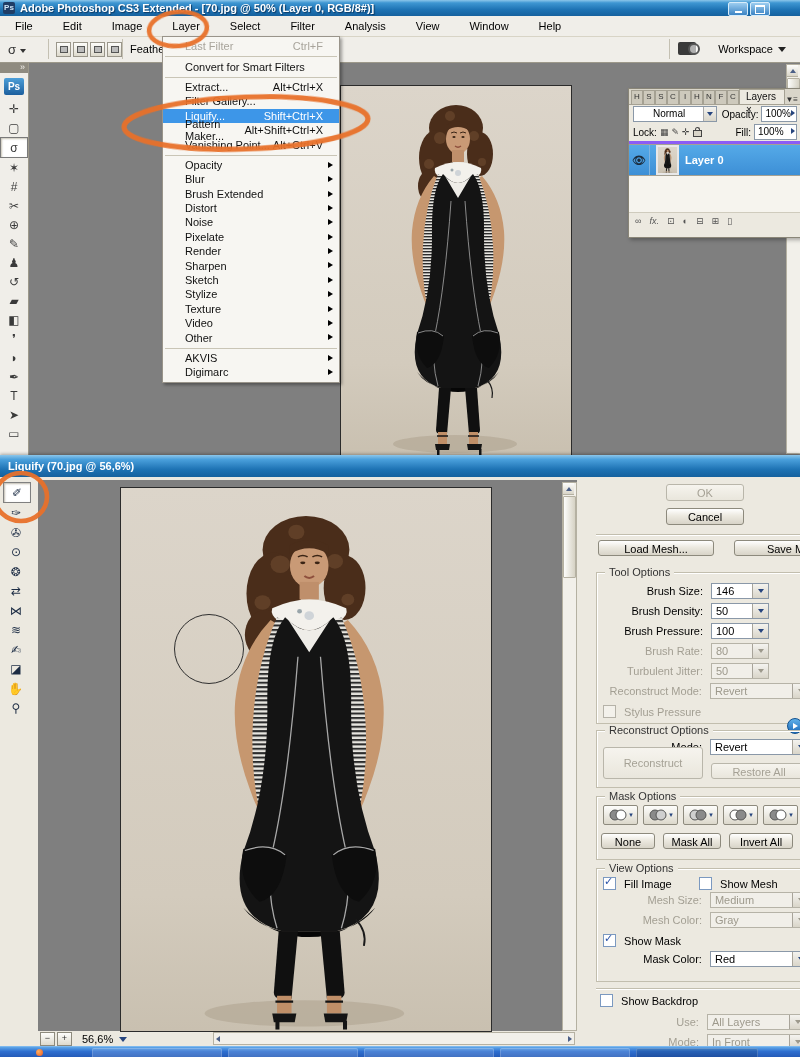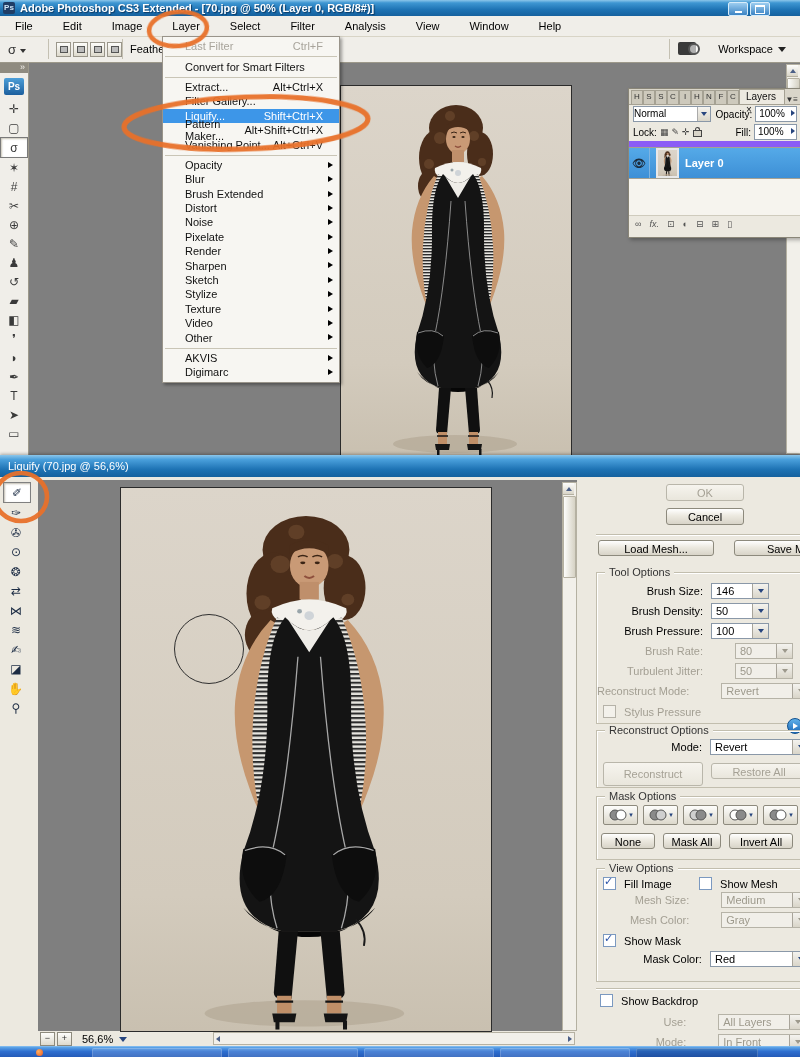--- a/index.html
+++ b/index.html
@@ -45,21 +45,21 @@
   .tri-left{width:0;height:0;border-right:4px solid #4b5f87;border-top:3.5px solid transparent;border-bottom:3.5px solid transparent;}
   .tri-right{width:0;height:0;border-left:4px solid #4b5f87;border-top:3.5px solid transparent;border-bottom:3.5px solid transparent;}
   .sb-thumb{background:linear-gradient(90deg,#fdfdfb,#d6d2c4);border:1px solid #b5b1a2;border-radius:1px;}
   
   .layers{position:absolute;left:628px;top:88px;width:172px;height:148px;background:#ece9e0;border:1px solid #8a8678;box-shadow:2px 2px 4px rgba(0,0,0,.3);z-index:4;font-size:10px;}
   .ltabs{height:15px;display:flex;align-items:flex-end;background:#d9d5c9;border-bottom:1px solid #a5a193;padding-left:2px;}
   .ltab{width:10px;height:13px;border:1px solid #a5a193;border-bottom:none;background:#cdc9bc;font-size:8px;text-align:center;line-height:12px;color:#333;}
   .ltab-active{height:14px;background:#ece9e0;border:1px solid #a5a193;border-bottom:none;padding:0 6px;line-height:13px;font-size:10px;color:#111;}
   .ltab-menu{margin-left:auto;padding-right:3px;color:#333;font-size:8px;}
   .lrow{display:flex;align-items:center;height:18px;padding:0 4px;gap:3px;}
-  .lcombo{position:relative;width:78px;height:14px;background:#fff;border:1px solid #8a98a8;line-height:13px;padding-left:0;}
+  .lcombo{position:relative;width:78px;height:14px;background:#fff;border:1px solid #8a98a8;line-height:13px;padding-left:19px;}
   .lcombo .arr{position:absolute;right:0;top:0;width:12px;height:100%;background:linear-gradient(#f4f3ef,#d9d5c9);border-left:1px solid #aaa;display:flex;align-items:center;justify-content:center;}
   .lcombo .arr::after{content:"";border-top:4px solid #27457e;border-left:3px solid transparent;border-right:3px solid transparent;}
   .lval{position:relative;width:38px;height:14px;background:#fff;border:1px solid #8a98a8;line-height:13px;padding-left:3px;}
   .lval .arr2{position:absolute;right:1px;top:3px;border-left:4px solid #27457e;border-top:3px solid transparent;border-bottom:3px solid transparent;}
   .lockicons{display:flex;gap:3px;align-items:center;color:#444;font-size:9px;}
   .mini-lock{position:relative;width:7px;height:5px;border:1px solid #444;background:#d9d5c9;margin-top:3px;}
   .mini-lock::before{content:"";position:absolute;top:-4px;left:1px;width:3px;height:3px;border:1px solid #444;border-bottom:none;border-radius:3px 3px 0 0;}
   .layer-row{display:flex;align-items:center;height:30px;background:linear-gradient(#55aae8,#3d8fd6);color:#fff;font-weight:bold;font-size:11px;border-top:1px solid #a5a193;border-bottom:1px solid #a5a193;}
   .eye-cell{width:20px;height:100%;border-right:1px solid #7fb4e0;display:flex;align-items:center;justify-content:center;font-size:11px;color:#163;color:#1c2c3c;}
   .lthumb{width:19px;height:26px;border:2px solid #e8e8e8;background:#d8d1c6;margin:0 6px 0 6px;overflow:hidden;}
@@ -71,21 +71,21 @@
   .menu-item .shortcut{margin-left:auto;padding-right:10px;color:#111;}
   .menu-item.disabled,.menu-item.disabled .shortcut{color:#a8a49b;}
   .menu-item.highlighted{background:#3d96e8;color:#fff;}
   .menu-item.highlighted .shortcut{color:#fff;}
   .menu-item .sub-arrow{display:none;position:absolute;right:6px;top:4px;width:0;height:0;border-left:5px solid #000;border-top:3.5px solid transparent;border-bottom:3.5px solid transparent;}
   .menu-item.sub .sub-arrow{display:block;}
   .menu-item.sep{height:6px;padding:0;}
   .menu-item.sep::before{content:"";position:absolute;left:2px;right:2px;top:3px;height:1px;background:#c9c5b6;}
   
   .liquify{position:absolute;left:0;top:455px;width:800px;height:591px;background:#ece9e0;z-index:10;box-shadow:0 -1px 3px rgba(0,0,0,.3);}
-  .lq-title{position:absolute;left:0;top:0;width:800px;height:22px;background:linear-gradient(180deg,#8cc6ea 0%,#4aa0dc 20%,#1e73b4 65%,#15619e 100%);color:#fff;font-weight:normal;font-size:11px;line-height:22px;padding-left:8px;box-sizing:border-box;}
+  .lq-title{position:absolute;left:0;top:0;width:800px;height:22px;background:linear-gradient(180deg,#8cc6ea 0%,#4aa0dc 20%,#1e73b4 65%,#15619e 100%);color:#fff;font-weight:bold;font-size:11px;line-height:22px;padding-left:8px;box-sizing:border-box;}
   .lq-tools{position:absolute;left:3px;top:27px;width:30px;}
   .lq-tool{width:26px;height:19px;display:flex;align-items:center;justify-content:center;color:#1c2c44;font-size:12px;margin-bottom:0.5px;}
   .lq-tool.selected{background:#fff;border:1px solid #808080;box-shadow:inset 1px 1px 2px #c0bcb0;}
   .lq-canvas{position:absolute;left:38px;top:25px;width:539px;height:551px;background:#7f7f7f;}
   .photo-preview{position:absolute;left:82px;top:7px;width:370px;height:543px;border:1px solid #2b2b2b;background:#d8d1c6;overflow:hidden;}
   .brush-circle{position:absolute;left:136px;top:134px;width:68px;height:68px;border:1.4px solid #2f2f2f;border-radius:50%;}
   .lq-status{position:absolute;left:34px;top:577px;width:546px;height:14px;background:#ece9e0;display:flex;align-items:center;}
   .zbtn{width:13px;height:12px;border:1px solid #8d8a7d;background:linear-gradient(#fdfdfb,#dedacd);font-size:9px;line-height:10px;text-align:center;margin-right:2px;color:#333;}
   .zoom-val{margin-left:8px;display:flex;align-items:center;gap:6px;}
   .zoom-dd{width:0;height:0;border-top:5px solid #27457e;border-left:4px solid transparent;border-right:4px solid transparent;}
@@ -95,21 +95,21 @@
   .btn{position:absolute;height:17px;background:linear-gradient(#ffffff,#ece9e0 45%,#d8d4c8);border:1px solid #8d8a7d;border-radius:3px;font-size:11px;text-align:center;line-height:15px;color:#000;box-sizing:border-box;}
   .btn.disabled{color:#a5a195;border-color:#b9b6aa;background:linear-gradient(#f6f4ee,#e9e6dc);}
   .grp{position:absolute;border:1px solid #c2beae;box-shadow:inset 1px 1px 0 #fff;}
   .grp-title{position:absolute;top:-7px;left:8px;background:#ece9e0;padding:0 4px;color:#333;}
   .opt-row{display:flex;align-items:center;height:20px;}
   .opt-label{width:106px;text-align:right;padding-right:8px;white-space:nowrap;}
   .combo{position:relative;display:inline-block;height:16px;background:#fff;border:1px solid #8a98a8;line-height:15px;padding-left:4px;box-sizing:border-box;}
   .combo .arr{position:absolute;right:0;top:0;width:15px;height:100%;background:linear-gradient(#f4f3ef,#d9d5c9);border-left:1px solid #a8a49a;display:flex;align-items:center;justify-content:center;}
   .combo .arr::after{content:"";border-top:4px solid #27457e;border-left:3.5px solid transparent;border-right:3.5px solid transparent;}
   .disabled-row .opt-label{color:#a39f93;}
-  .disabled-row .combo,.combo.disabled{background:#f1efe9;color:#9d998c;border-color:#b6b3a7;margin-left:24px;}
+  .disabled-row .combo,.combo.disabled{background:#f1efe9;color:#9d998c;border-color:#b6b3a7;}
   .disabled-row .combo .arr::after,.combo.disabled .arr::after{border-top-color:#9d998c;}
   .cb{display:inline-block;width:11px;height:11px;border:1px solid #7b99c0;background:#fff;position:relative;vertical-align:-2px;margin-right:5px;}
   .cb.checked::after{content:"✓";position:absolute;left:0px;top:-3px;font-size:11px;font-weight:bold;color:#2a53a8;}
   .cb.dis{border-color:#b5b2a8;background:#f3f1eb;}
   .dis-label{color:#a39f93;}
   .round-arrow{position:absolute;width:14px;height:14px;border-radius:50%;background:linear-gradient(#5fb0ea,#1c6ab8);border:1px solid #11508e;display:flex;align-items:center;justify-content:center;}
   .round-arrow i{width:0;height:0;border-left:5px solid #fff;border-top:3.5px solid transparent;border-bottom:3.5px solid transparent;margin-left:1px;}
   .mask-modes{position:absolute;left:6px;top:8px;display:flex;gap:5px;}
   .mask-mode{width:35px;height:20px;border:1px solid #8d8a7d;border-radius:2px;background:linear-gradient(#fdfdfb,#dcd8cb);display:flex;align-items:center;justify-content:center;padding:0;}
   .mask-mode svg{display:block;}
@@ -357,21 +357,21 @@
           <span class="ltab">C</span>
         </span>
       <span class="ltab-active">Layers ×</span>
       <span class="ltab-menu">▼≡</span>
     </div>
     <div class="lrow">
       <span class="lcombo"><span>Normal</span><span class="arr"></span></span>
       <span style="margin-left:2px">Opacity:</span>
       <span class="lval"><span>100%</span><span class="arr2"></span></span>
     </div>
-    <div class="lrow" style="border-bottom:6px solid #8b5cf6">
+    <div class="lrow" style="border-bottom:3px solid #8b5cf6">
       <span>Lock:</span>
       <span class="lockicons">
         <span>▦</span>
         <span>✎</span>
         <span>✛</span>
         <span class="mini-lock"></span>
       </span>
       <span style="margin-left:auto">Fill:</span>
       <span class="lval"><span>100%</span><span class="arr2"></span></span>
     </div>
@@ -699,21 +699,21 @@
 
       <div class="grp" style="left:2px;top:250px;width:212px;height:56px">
         <span class="grp-title">Reconstruct Options</span>
         <div class="opt-row" style="padding-top:6px">
           <span class="opt-label">Mode:</span>
           <span class="combo" style="width:100px">
             <span>Revert</span>
             <span class="arr"></span>
           </span>
         </div>
-        <button class="btn disabled" style="left:6px;top:31px;width:100px;height:24px">Reconstruct</button>
+        <button class="btn disabled" style="left:6px;top:16px;width:100px;height:32px">Reconstruct</button>
         <button class="btn disabled" style="left:114px;top:32px;width:96px;height:16px">Restore All</button>
       </div>
 
       <div class="grp" style="left:2px;top:316px;width:212px;height:62px">
         <span class="grp-title">Mask Options</span>
         <div class="mask-modes">
 
             <button class="mask-mode m1">
               <svg width="20" height="12" viewBox="0 0 20 12">
                 <circle class="cl" cx="7" cy="6" r="5"></circle>

